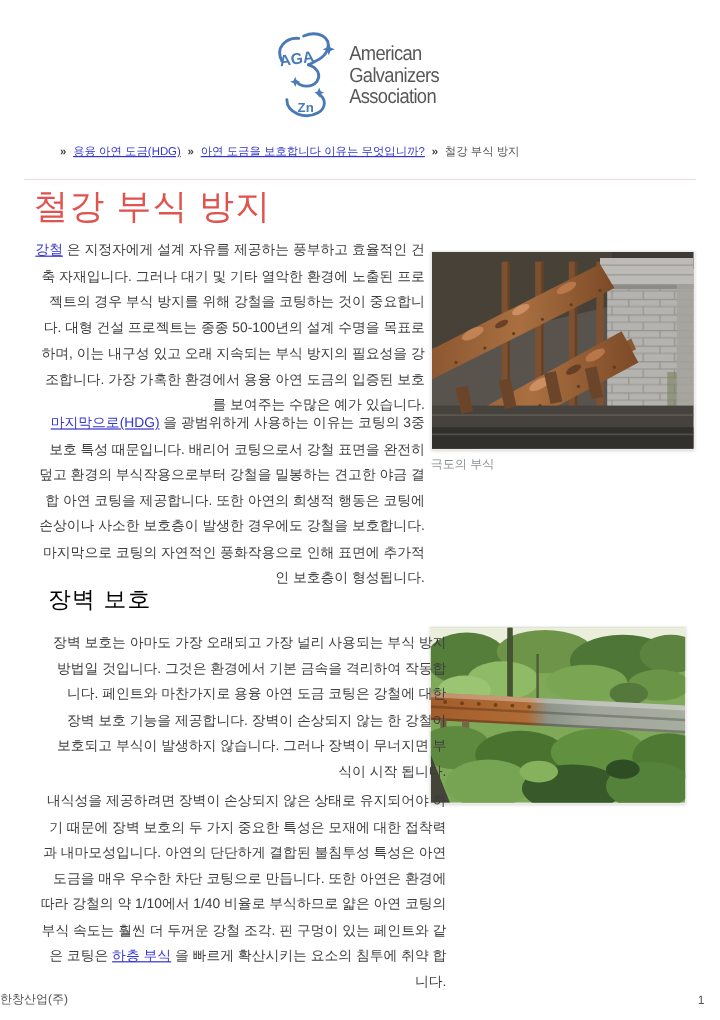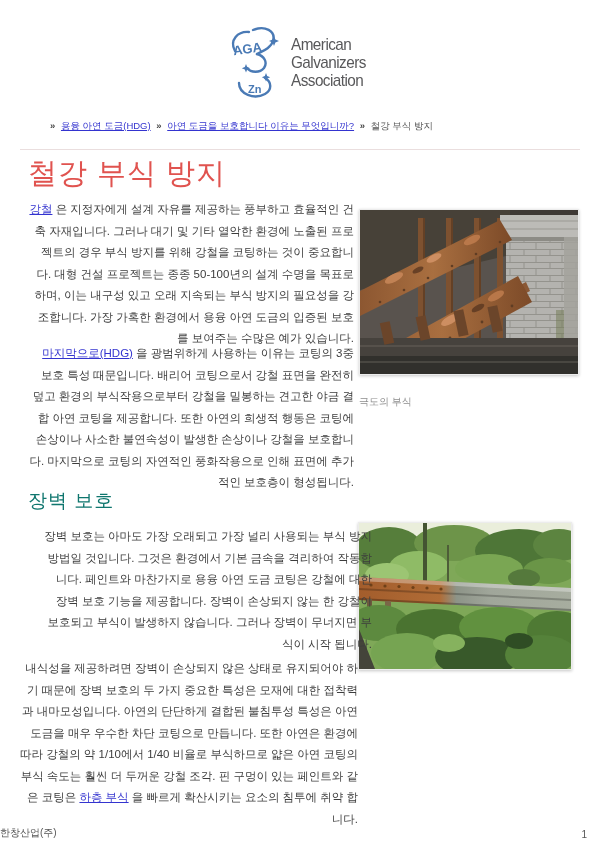--- a/index.html
+++ b/index.html
@@ -18,36 +18,36 @@
 
   
   .breadcrumb { position:absolute; top:120px; left:47px; font-size:9.5px; color:#4a4a4a; white-space:nowrap; }
   .breadcrumb .sep { color:#444; margin:0 3px; font-weight:bold; }
   .breadcrumb a { color:#3434cf; text-decoration:underline; font-weight:normal; cursor:pointer; }
   .breadcrumb .current { color:#555; }
 
   
   .rule { position:absolute; top:149px; left:20px; width:560px; border:none; border-top:1px solid #ead fdf; border-top:1px solid #eadede; margin:0; }
   h1.title { position:absolute; top:153px; left:28px; margin:0; font-size:29px; line-height:40px; font-weight:500; color:#e0534f; letter-spacing:1px; }
-  h2.section { position:absolute; top:487px; left:28px; margin:0; font-size:19px; line-height:28px; font-weight:500; color:#0f766e; letter-spacing:1px; }
+  h2.section { position:absolute; top:487px; left:40px; margin:0; font-size:19px; line-height:28px; font-weight:500; color:#000000; letter-spacing:1px; }
 
   
   .para { position:absolute; margin:0; font-size:11.5px; line-height:21.5px; color:#3d3d3d; text-align:right; }
   .para a { color:#3434cf; text-decoration:underline; cursor:pointer; }
   .p1 { top:199px; left:28px; width:326px; }
   .p2 { top:343px; left:28px; width:326px; }
   .p3 { top:526px; left:44px; width:328px; }
-  .p4 { top:658px; left:16px; width:342px; }
+  .p4 { top:658px; left:30px; width:342px; }
 
   
   .fig { position:absolute; margin:0; }
   .fig svg.photo { display:block; border:1px solid #ececec; box-shadow:0 1px 3px rgba(0,0,0,.22); background:#fff; }
   .fig1 { top:209px; left:359px; }
   .fig2 { top:522px; left:358px; }
-  figcaption { font-size:10px; color:#8d8d8d; margin-top:20px; }
+  figcaption { font-size:10px; color:#8d8d8d; margin-top:5px; }
 
   
   .footer-company { position:absolute; bottom:10px; left:0; width:100%; font-size:10px; color:#555; }
   .footer-page { position:absolute; bottom:10px; right:13px; font-size:10px; color:#555; }
 </style>
 </head>
 <body>
 
 <div class="page">
 
@@ -166,21 +166,21 @@
       </g>
     </svg>
     <figcaption>극도의 부식</figcaption>
   </figure>
 
   <p class="para p1">
     <a>강철</a><span> 은 지정자에게 설계 자유를 제공하는 풍부하고 효율적인 건축 자재입니다. 그러나 대기 및 기타 열악한 환경에 노출된 프로젝트의 경우 부식 방지를 위해 강철을 코팅하는 것이 중요합니다. 대형 건설 프로젝트는 종종 50-100년의 설계 수명을 목표로 하며, 이는 내구성 있고 오래 지속되는 부식 방지의 필요성을 강조합니다. 가장 가혹한 환경에서 용융 아연 도금의 입증된 보호를 보여주는 수많은 예가 있습니다.</span>
   </p>
 
   <p class="para p2">
-    <a>마지막으로(HDG)</a><span> 을 광범위하게 사용하는 이유는 코팅의 3중 보호 특성 때문입니다. 배리어 코팅으로서 강철 표면을 완전히 덮고 환경의 부식작용으로부터 강철을 밀봉하는 견고한 야금 결합 아연 코팅을 제공합니다. 또한 아연의 희생적 행동은 코팅에 손상이나 사소한 불연속성이 발생한 손상이나 강철을 보호합니다. 마지막으로 코팅의 자연적인 풍화작용으로 인해 표면에 추가적인 보호층이 형성됩니다.</span>
+    <a>마지막으로(HDG)</a><span> 을 광범위하게 사용하는 이유는 코팅의 3중 보호 특성 때문입니다. 배리어 코팅으로서 강철 표면을 완전히 덮고 환경의 부식작용으로부터 강철을 밀봉하는 견고한 야금 결합 아연 코팅을 제공합니다. 또한 아연의 희생적 행동은 코팅에 손상이나 사소한 보호층이 발생한 경우에도 강철을 보호합니다. 마지막으로 코팅의 자연적인 풍화작용으로 인해 표면에 추가적인 보호층이 형성됩니다.</span>
   </p>
 
   <h2 class="section">장벽 보호</h2>
 
   <figure class="fig fig2">
     <svg class="photo" width="212" height="146" viewBox="0 0 212 146" aria-hidden="true">
       <defs>
         <linearGradient id="railGrad" x1="0" y1="0" x2="1" y2="0">
           <stop offset="0" stop-color="#a35d2c"></stop>
             <stop offset=".38" stop-color="#b06c36"></stop>

